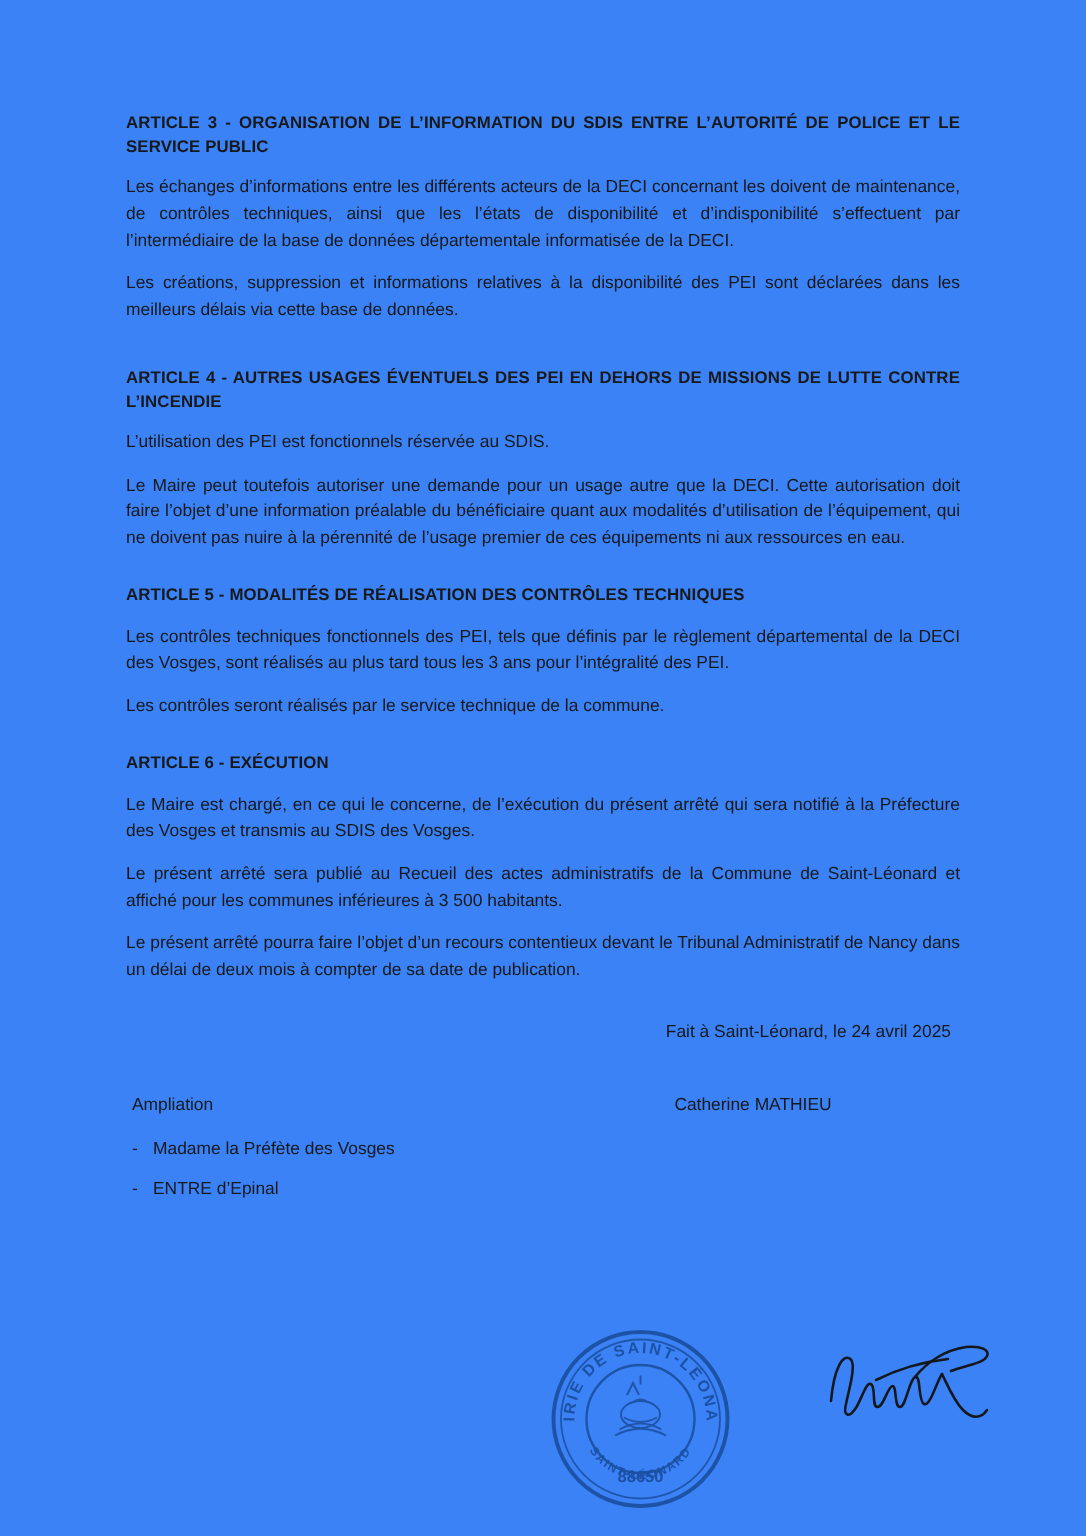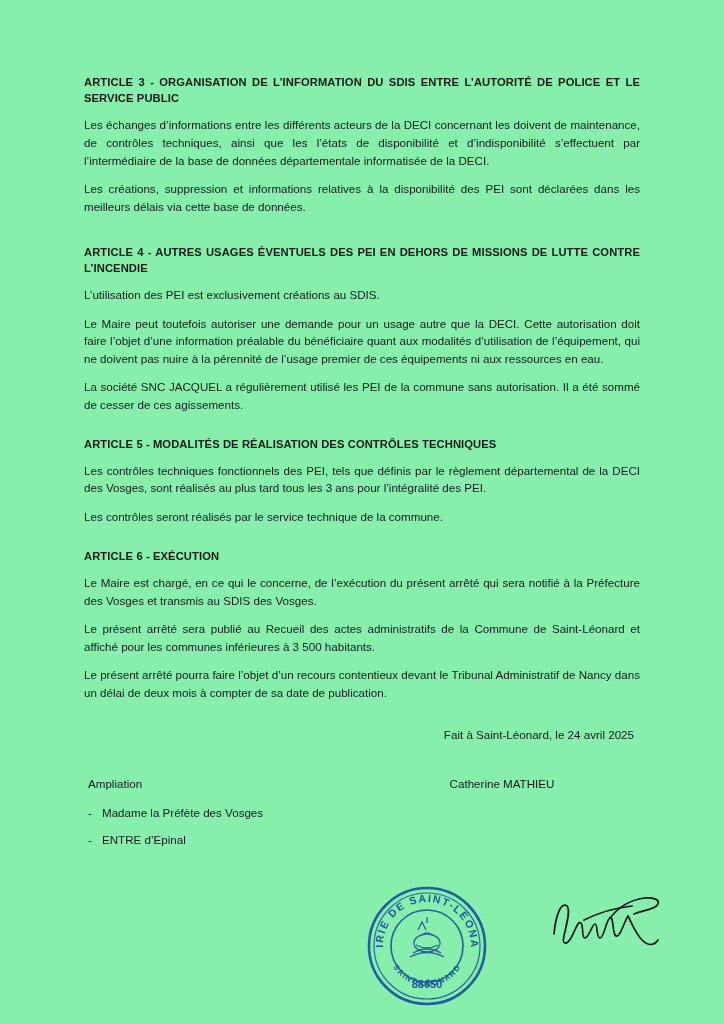--- a/index.html
+++ b/index.html
@@ -13,21 +13,21 @@
     font-family: "Liberation Sans", sans-serif;
     color: #16181a;
     position: relative;
     overflow: hidden;
   }
   .page {
     position: absolute;
     left: 0; top: 0;
     width: 724px;
     height: 1024px;
-    background: #86efac;
+    background: #3b82f6;
   }
   .content {
     position: absolute;
     left: 84px;
     top: 74px;
     width: 556px;
   }
   h2.article-title {
     font-size: 11.2px;
     font-weight: bold;
@@ -140,23 +140,22 @@
     <div class="block">
       <h2 class="article-title justify">ARTICLE 3 - ORGANISATION DE L’INFORMATION DU SDIS ENTRE L’AUTORITÉ DE POLICE ET LE SERVICE PUBLIC</h2>
       <p class="para">Les échanges d’informations entre les différents acteurs de la DECI concernant les doivent de maintenance, de contrôles techniques, ainsi que les l’états de disponibilité et d’indisponibilité s’effectuent par l’intermédiaire de la base de données départementale informatisée de la DECI.</p>
       <p class="para">Les créations, suppression et informations relatives à la disponibilité des PEI sont déclarées dans les meilleurs délais via cette base de données.</p>
     </div>
 
     <div class="spacer-lg"></div>
 
     <div class="block">
       <h2 class="article-title justify">ARTICLE 4 - AUTRES USAGES ÉVENTUELS DES PEI EN DEHORS DE MISSIONS DE LUTTE CONTRE L’INCENDIE</h2>
-      <p class="para">L’utilisation des PEI est exclusivement créations au SDIS.</p>
+      <p class="para">L’utilisation des PEI est fonctionnels réservée au SDIS.</p>
       <p class="para">Le Maire peut toutefois autoriser une demande pour un usage autre que la DECI. Cette autorisation doit faire l’objet d’une information préalable du bénéficiaire quant aux modalités d’utilisation de l’équipement, qui ne doivent pas nuire à la pérennité de l’usage premier de ces équipements ni aux ressources en eau.</p>
-      <p class="para">La société SNC JACQUEL a régulièrement utilisé les PEI de la commune sans autorisation. Il a été sommé de cesser de ces agissements.</p>
     </div>
 
     <div class="spacer-md"></div>
 
     <div class="block">
       <h2 class="article-title">ARTICLE 5 - MODALITÉS DE RÉALISATION DES CONTRÔLES TECHNIQUES</h2>
       <p class="para">Les contrôles techniques fonctionnels des PEI, tels que définis par le règlement départemental de la DECI des Vosges, sont réalisés au plus tard tous les 3 ans pour l’intégralité des PEI.</p>
       <p class="para">Les contrôles seront réalisés par le service technique de la commune.</p>
     </div>
 

